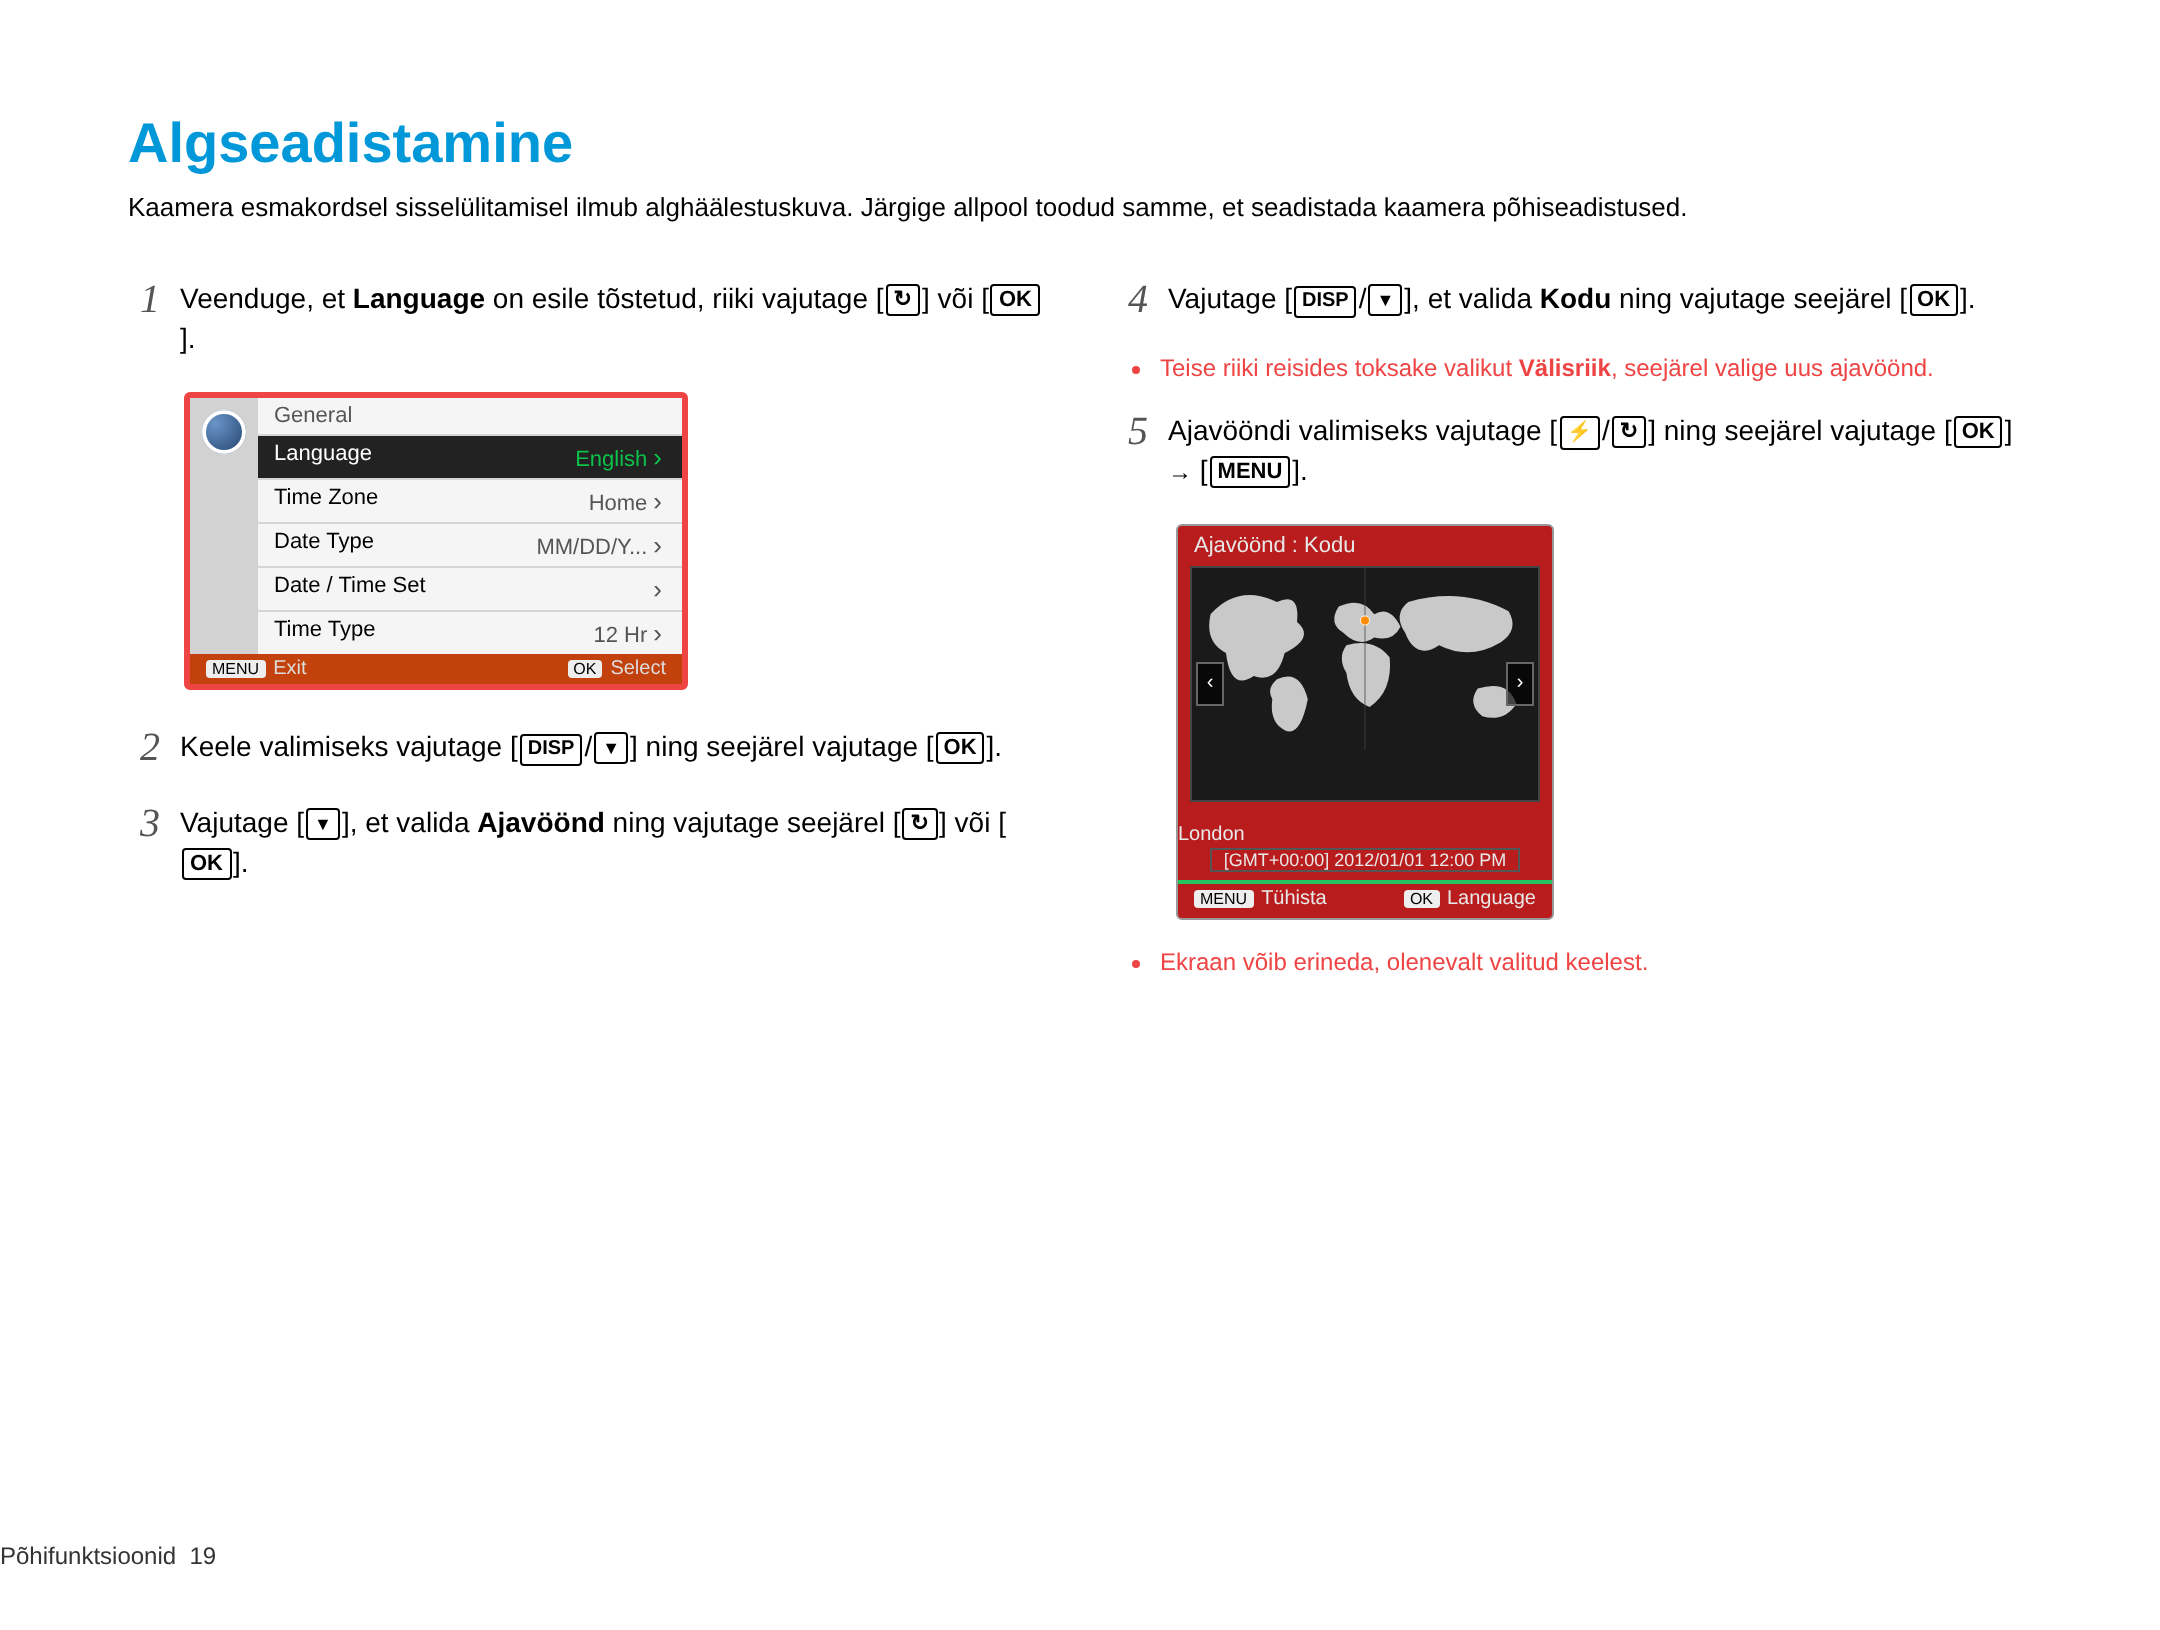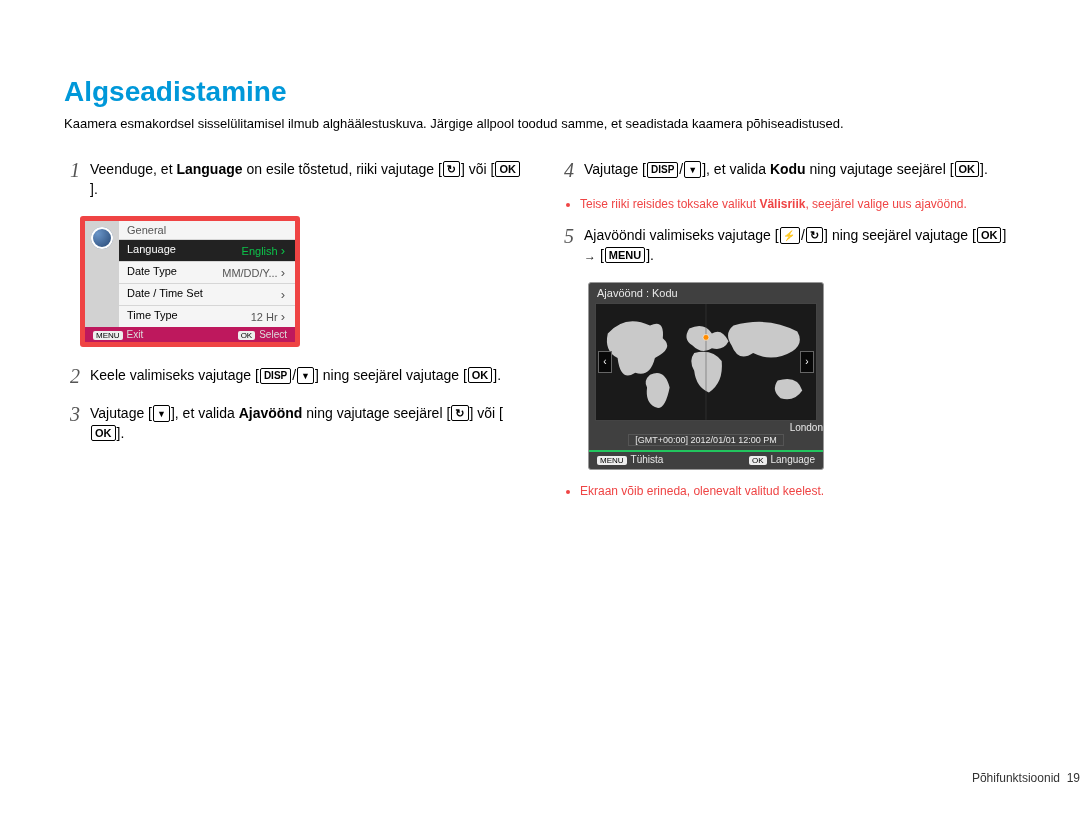--- a/index.html
+++ b/index.html
@@ -6,21 +6,21 @@
   body {
     margin: 0;
     font-family: Arial, Helvetica, sans-serif;
     background: #fff;
     color: #000;
     width: 1080px;
     height: 815px;
     position: relative;
   }
   .page {
-    padding: 76px 64px 0 64px;
+    padding: 56px 64px 0 64px;
   }
   h1.title {
     color: #0098d9;
     font-weight: bold;
     font-size: 28px;
     margin: 0 0 8px 0;
   }
   .intro {
     font-size: 13px;
     margin: 0 0 28px 0;
@@ -72,25 +72,25 @@
     font-size: 12px;
     margin: 2px 0 14px 4px;
     padding-left: 18px;
     color: #ef4444;
   }
   ul.note li { margin: 2px 0; }
   ul.note .bold { font-weight: bold; }
 
   
   .lcd1 {
-    width: 220px;
-    border: 5px solid #ef4444;
+    width: 252px;
+    border: 3px solid #ef4444;
     border-radius: 3px;
     background: #e9e9e9;
-    margin: 8px 0 18px 16px;
+    margin: 8px 0 18px 28px;
     font-size: 11px;
   }
   .lcd1-body { display: flex; }
   .lcd1-side {
     width: 34px;
     background: #d2d2d2;
     display: flex;
     flex-direction: column;
     align-items: center;
     padding-top: 6px;
@@ -111,35 +111,35 @@
   .lcd1-row:first-child { border-top: none; color:#555; }
   .lcd1-row.sel {
     background: #222; color: #fff;
   }
   .lcd1-row.sel .val { color: #0cc24a; }
   .lcd1-row .val { color: #555; }
   .lcd1-row .chev::after {
     content: "\203A"; font-size: 13px; color: inherit; margin-left: 3px;
   }
   .lcd1-foot {
-    background: #be185d; color:#ddd;
+    background: #c2410c; color:#ddd;
     display:flex; justify-content: space-between;
     font-size: 10px; padding: 2px 8px;
   }
   .lcd1-foot .k {
     background:#eee; color:#000; border-radius:2px;
     padding: 0 3px; margin-right: 4px; font-size: 8px;
   }
 
   
   .lcd2 {
-    width: 236px;
+    width: 189px;
     border: 1px solid #999;
     border-radius: 3px;
-    background: #404040;
+    background: #b91c1c;
     color: #e8e8e8;
     margin: 8px 0 14px 30px;
     font-size: 10px;
   }
   .lcd2-head { padding: 4px 8px; font-size: 11px; }
   .lcd2-map {
     position: relative;
     height: 118px;
     background: linear-gradient(#1a1a1a,#1a1a1a);
     margin: 0 6px;
@@ -149,21 +149,21 @@
   .lcd2-map svg { position:absolute; inset:0; }
   .lcd2-nav {
     position:absolute; top:50%; transform:translateY(-50%);
     width:14px; height:22px;
     background:#000a; color:#fff;
     display:flex; align-items:center; justify-content:center;
     font-size:10px; border:1px solid #666;
   }
   .lcd2-nav.left { left: 2px; }
   .lcd2-nav.right { right: 2px; }
-  .lcd2-city { text-align:right; margin-top: 1px; }
+  .lcd2-city { text-align:left; margin-top: 11px; }
   .lcd2-gmt {
     text-align:center;
     font-size:9px;
     margin: 1px auto 4px auto;
     border:1px solid #555;
     display:table;
     padding: 0 6px;
   }
   .lcd2-foot {
     display:flex; justify-content: space-between;
@@ -172,21 +172,21 @@
   }
   .lcd2-foot .k {
     background:#eee; color:#000; border-radius:2px;
     padding: 0 3px; margin-right: 4px; font-size: 8px;
   }
 
   .page-footer {
     position: absolute;
     bottom: 30px;
     left: 0; right: 0;
-    text-align: right;
+    text-align: left;
     font-size: 12px;
     color: #333;
   }
 </style>
 </head>
 <body>
 
 <div class="page">
   <h1 class="title">Algseadistamine</h1>
   <p class="intro">Kaamera esmakordsel sisselülitamisel ilmub alghäälestuskuva. Järgige allpool toodud samme, et seadistada kaamera põhiseadistused.</p>
@@ -208,20 +208,24 @@
             <div class="gear"></div>
           </div>
           <div class="lcd1-list">
             <div class="lcd1-row">
               <span>General</span>
                 <span></span>
             </div>
             <div class="lcd1-row sel">
               <span>Language</span>
               <span class="val chev">English</span>
+            </div>
+            <div class="lcd1-row">
+              <span>Time Zone</span>
+              <span class="val chev">Home</span>
             </div>
             <div class="lcd1-row">
               <span>Date Type</span>
               <span class="val chev">MM/DD/Y...</span>
             </div>
             <div class="lcd1-row">
               <span>Date / Time Set</span>
               <span class="val chev"></span>
             </div>
             <div class="lcd1-row">

